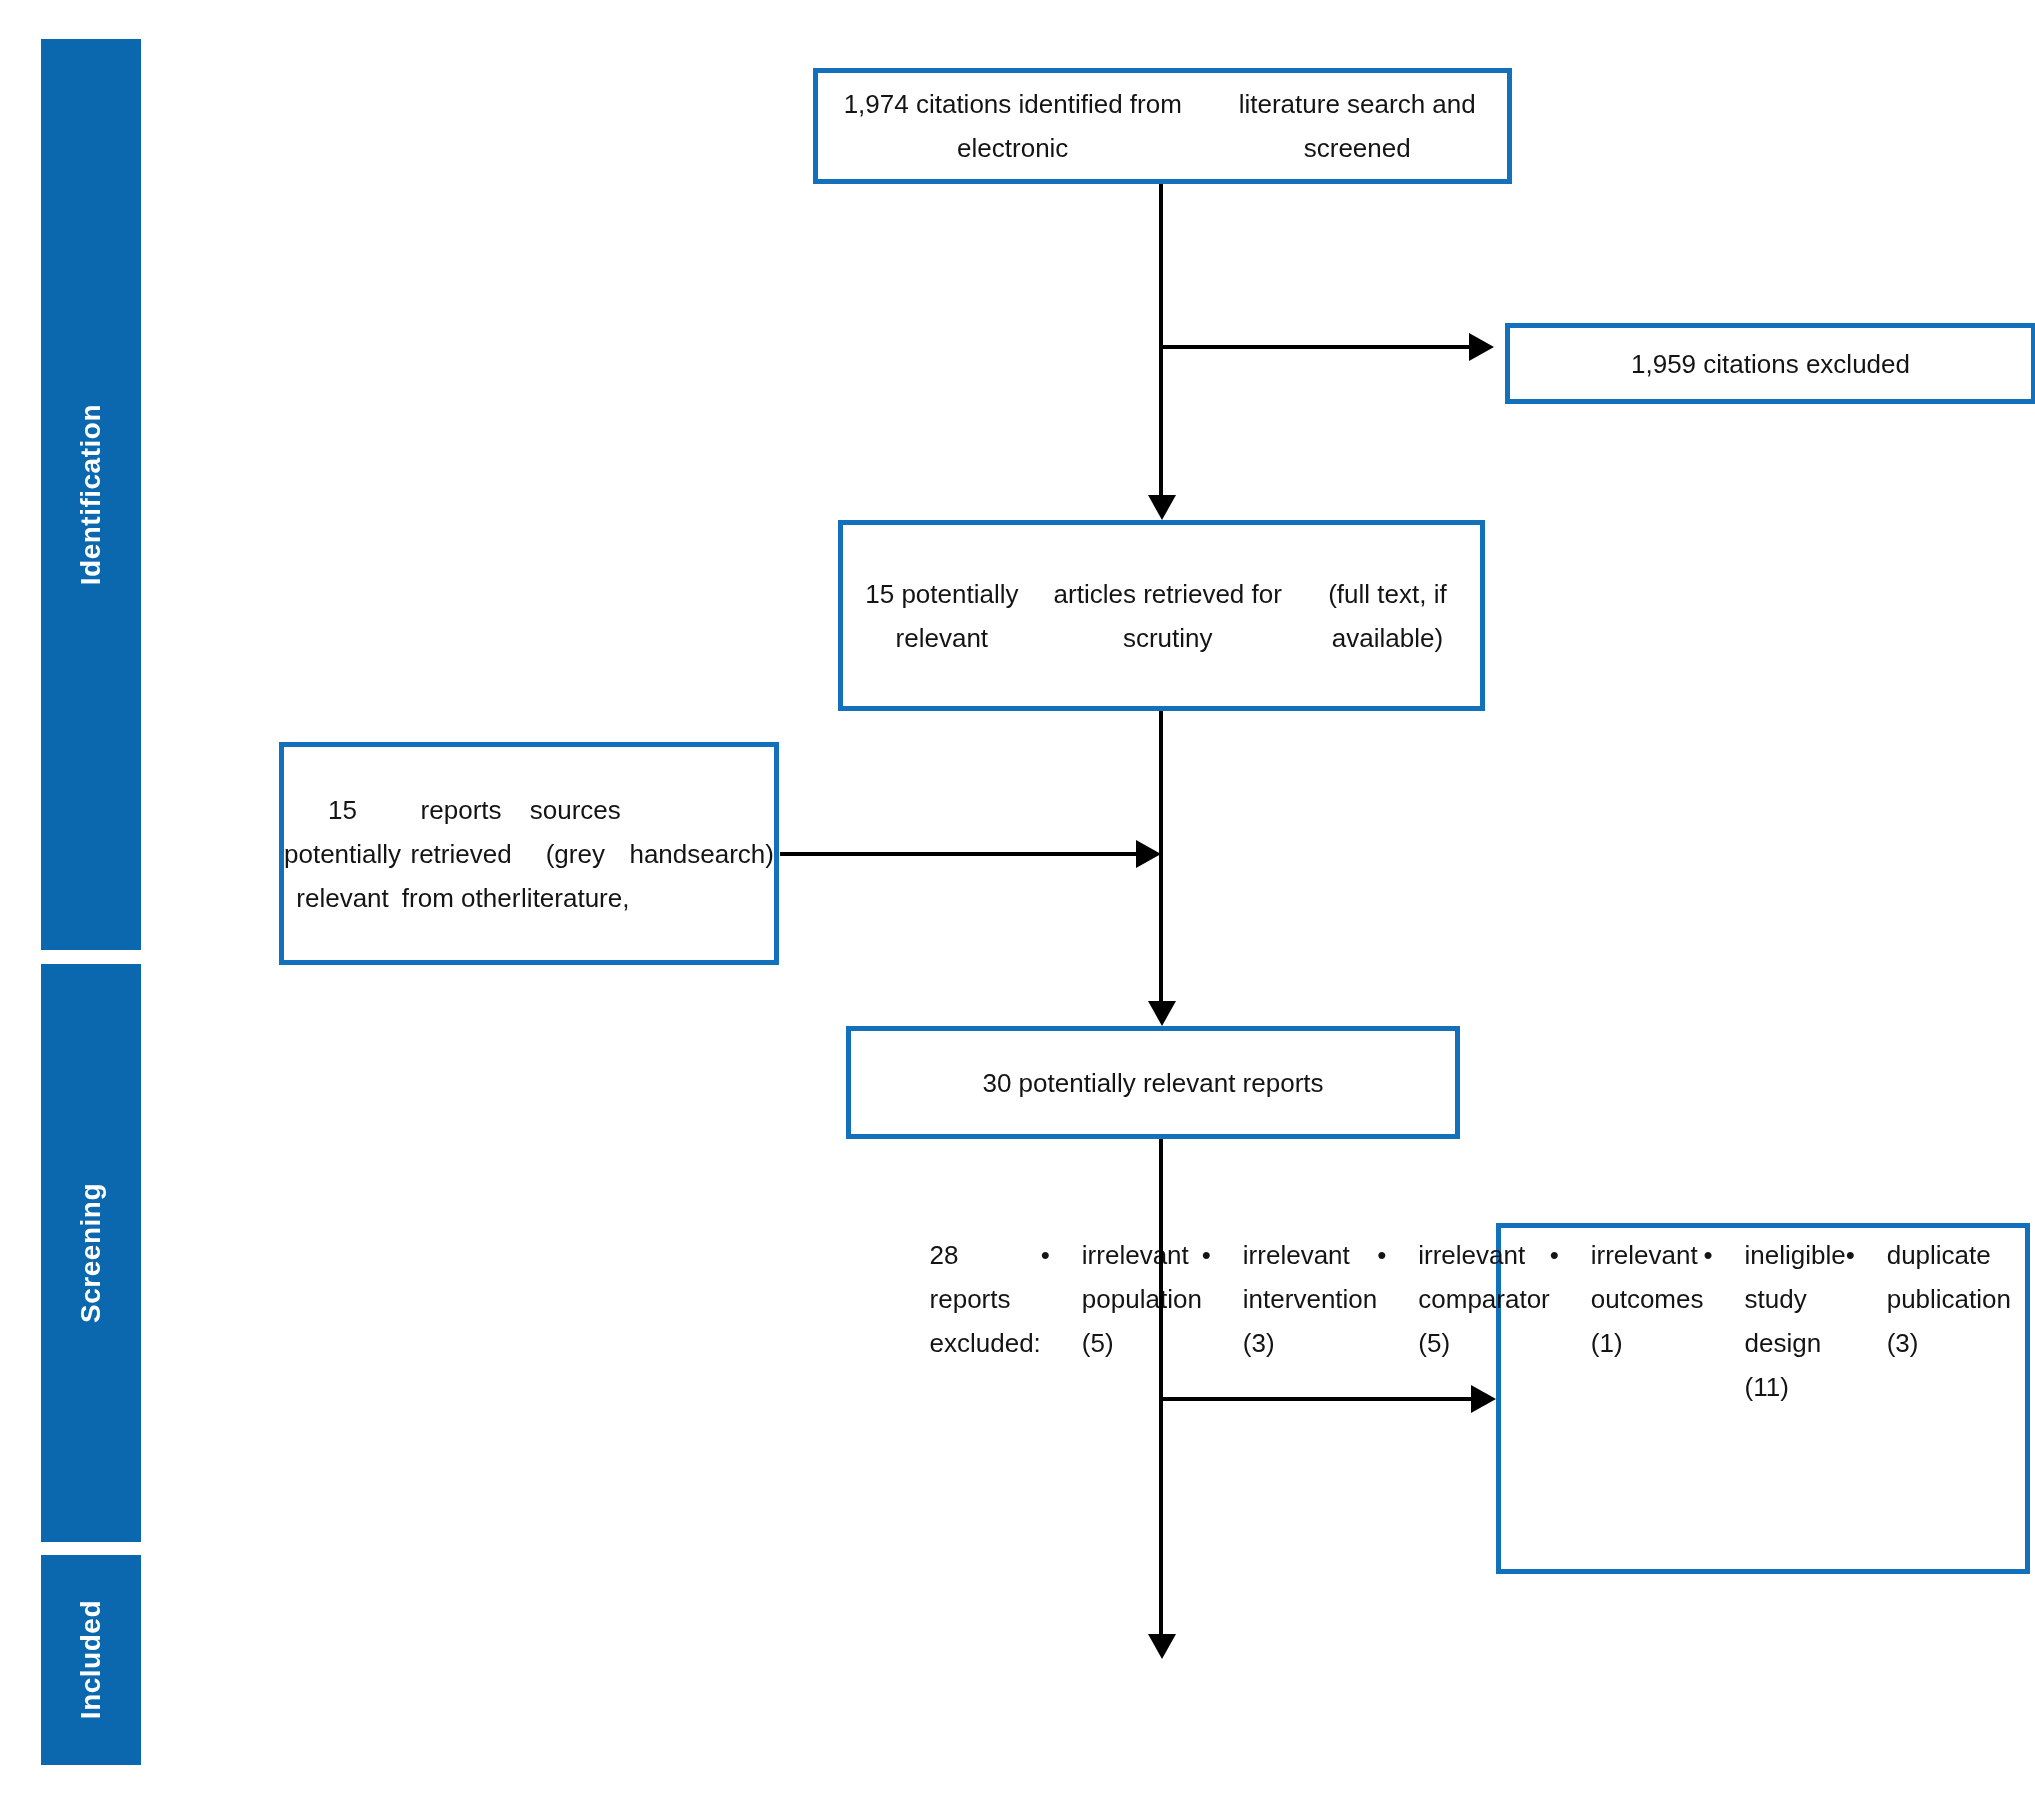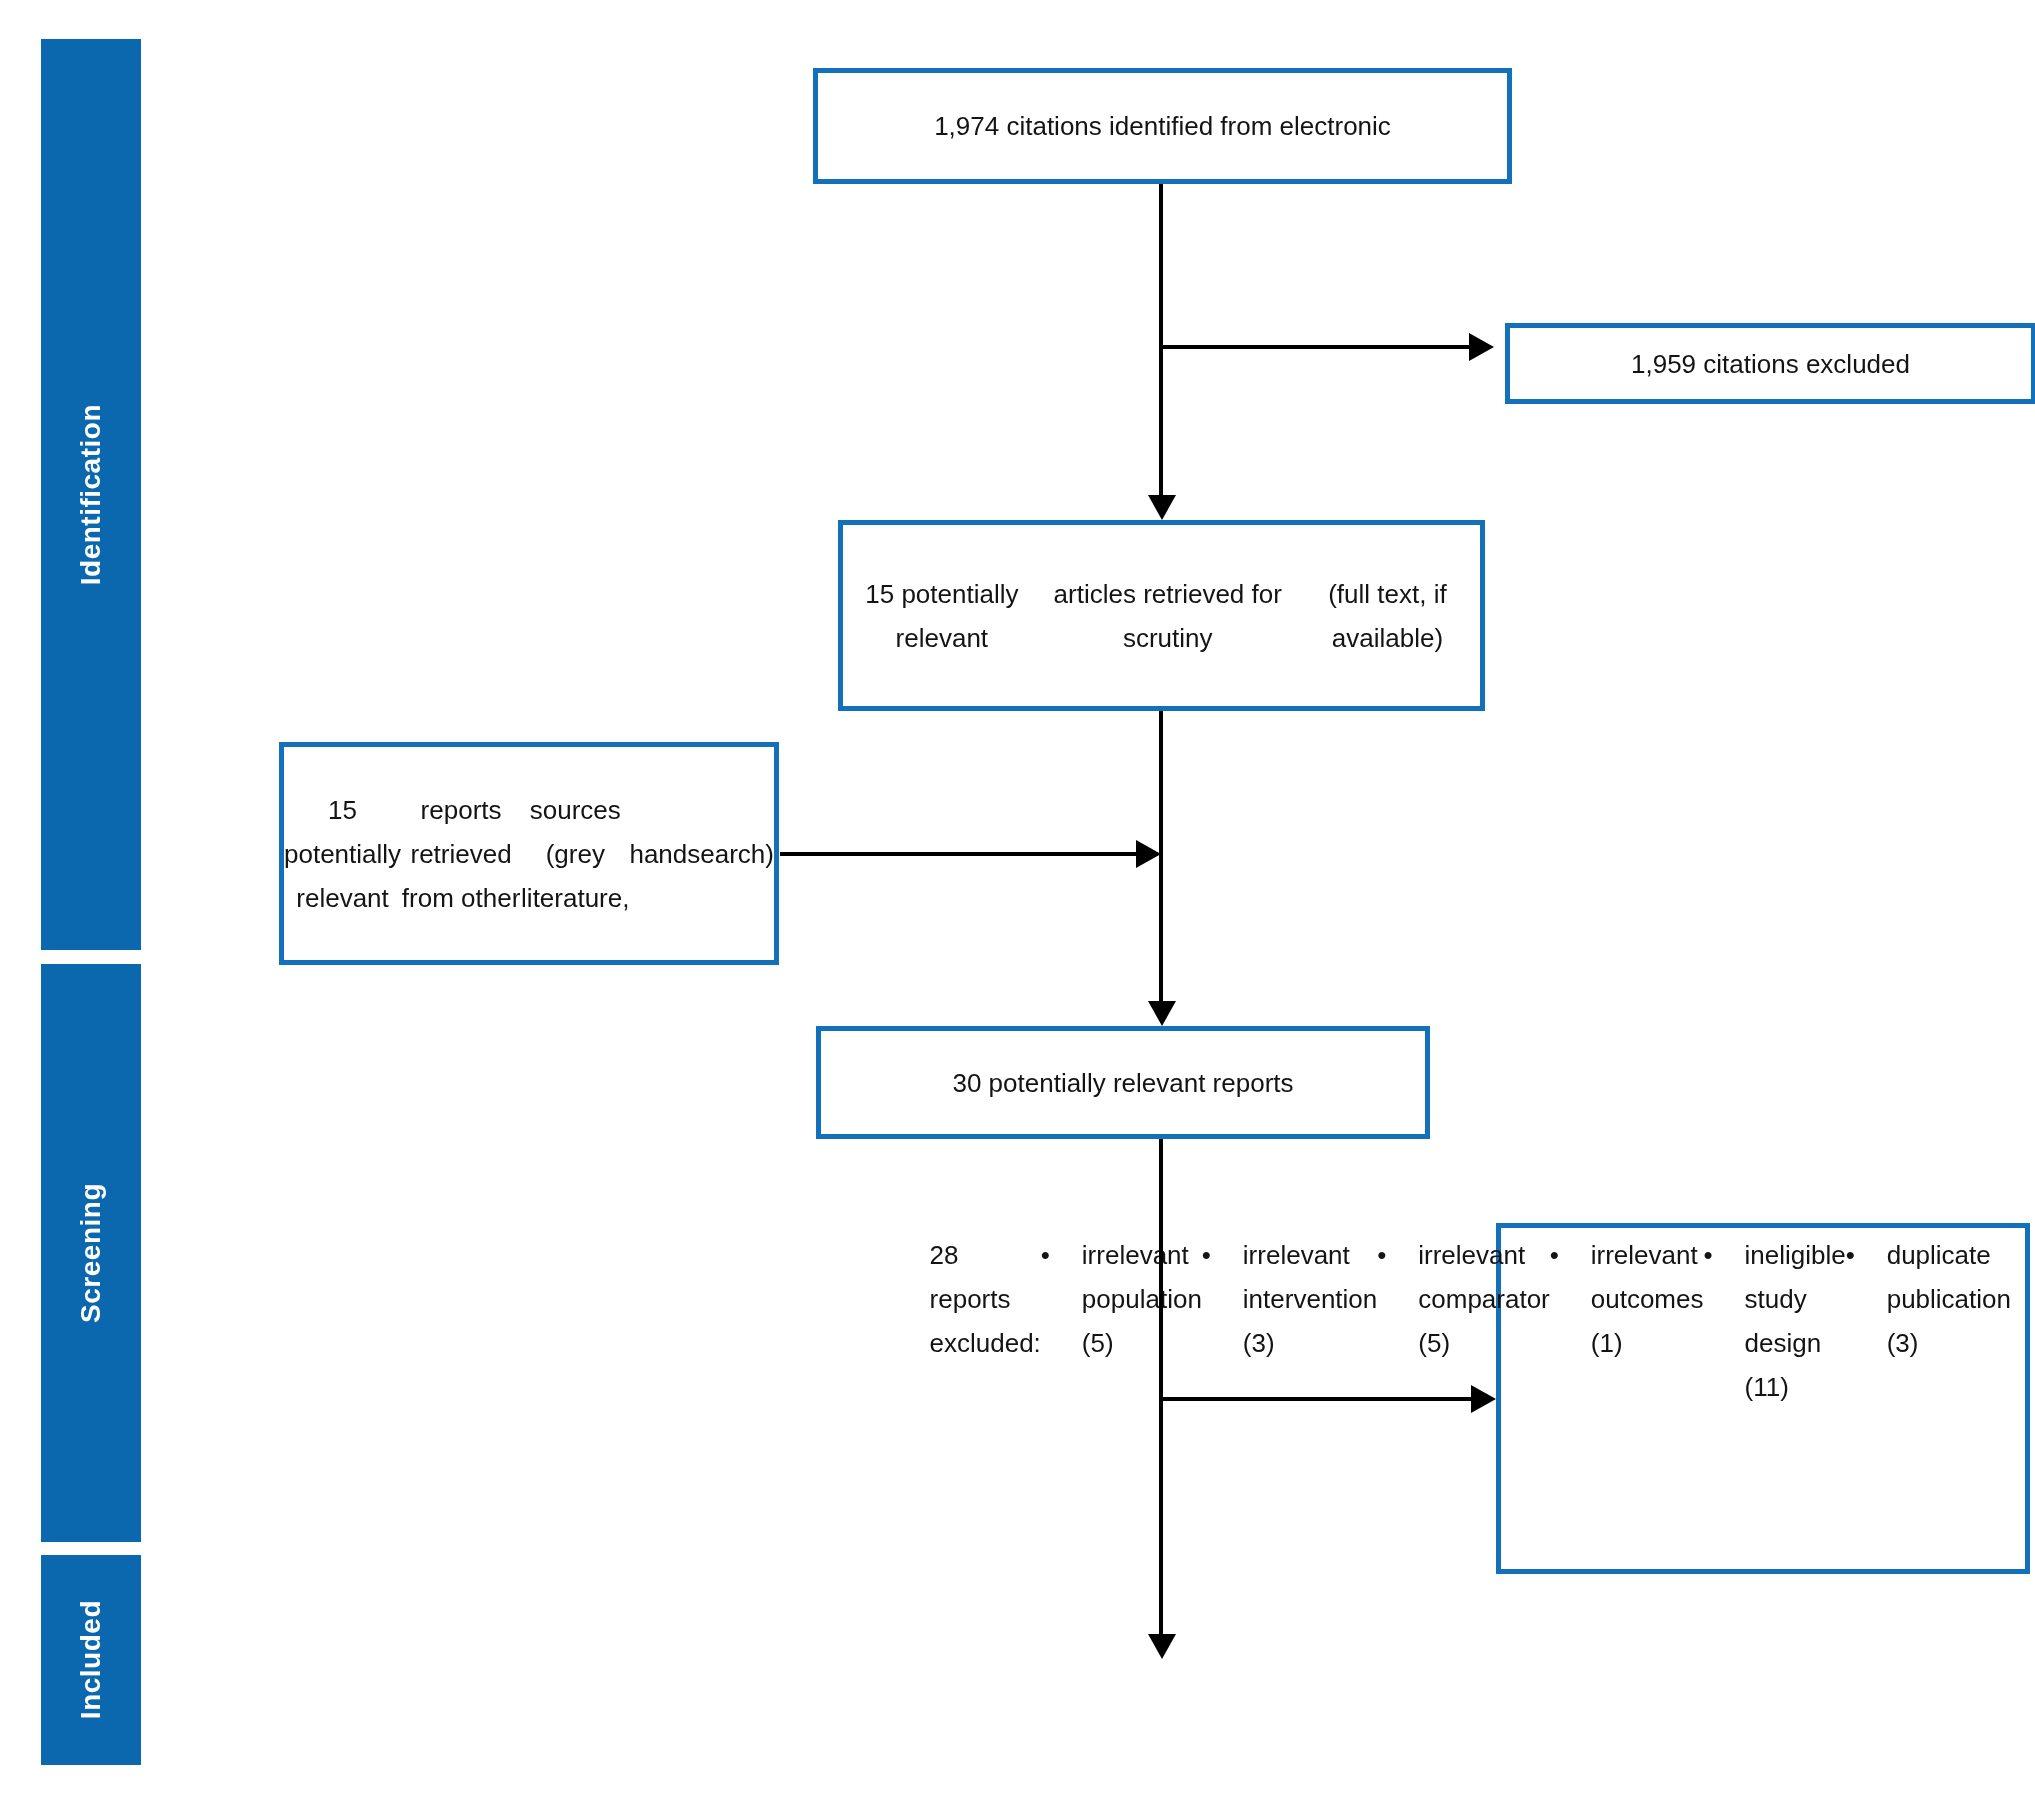--- a/index.html
+++ b/index.html
@@ -33,21 +33,21 @@
     color:var(--text-black,#141414);
     font-size:26px; line-height:44px;
     display:flex; flex-direction:row;
     align-items:center; justify-content:center;
     text-align:center;
   }
   #box-citations-identified { left:813px; top:68px;  width:699px; height:116px; }
   #box-citations-excluded   { left:1505px; top:299px;  width:531px; height:81px;margin-top:24px; }
   #box-articles-retrieved   { left:838px; top:520px; width:647px; height:191px; }
   #box-other-sources        { left:279px;  top:742px; width:500px; height:223px; }
-  #box-relevant-reports     { left:816px; top:1026px; width:614px; height:113px; }
+  #box-relevant-reports     { left:846px; top:1026px; width:614px; height:113px; }
   #box-reports-excluded     { left:1496px; top:1223px; width:534px; height:351px;
                               align-items:flex-start; justify-content:flex-end;
                               text-align:left; padding:5px 14px 15px 28px; }
   #box-systematic-reviews   { left:824px; top:1678px; width:675px; height:100px; }
   .bullet-row { display:flex; align-items:flex-start; }
   .bullet { width:41px; flex:none; }
   
   .vline { position:absolute; width:4.1px;  left:1159px; background:var(--arrow-black,#000000); }
   .hline { position:absolute; height:4.1px; background:var(--arrow-black,#000000); }
   .head  { position:absolute; width:0; height:0; }
@@ -78,20 +78,21 @@
   </div>
   <div class="stage-bar" id="bar-screening">
     <span class="stage-label">Screening</span>
   </div>
   <div class="stage-bar" id="bar-included">
     <span class="stage-label">Included</span>
   </div>
 
   <div class="flow-box" id="box-citations-identified">
     <div>1,974 citations identified from electronic</div>
+    <div>literature search and screened</div>
   </div>
 
   <div class="flow-box" id="box-citations-excluded">
     <div>1,959 citations excluded</div>
   </div>
 
   <div class="flow-box" id="box-articles-retrieved">
     <div>15 potentially relevant</div>
     <div>articles retrieved for scrutiny</div>
     <div>(full text, if available)</div>

